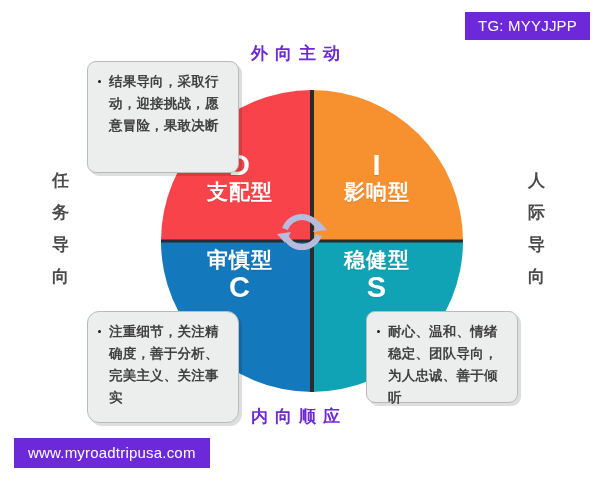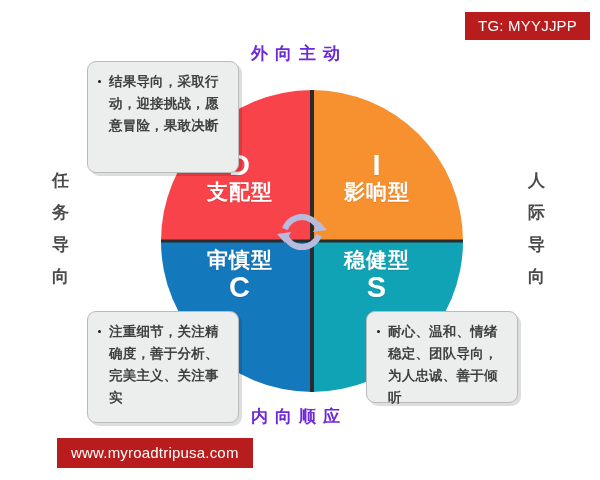--- a/index.html
+++ b/index.html
@@ -16,38 +16,37 @@
   #stage {
     position: relative;
     width: 600px;
     height: 480px;
     background: #ffffff;
   }
 
   
   .tag {
     position: absolute;
-    background: #b91c1c;
+    background: #6d28d9;
     color: #ffffff;
     font-family: "Liberation Sans", "DejaVu Sans", sans-serif;
     white-space: nowrap;
     letter-spacing: 0.2px;
   }
   #tag-top {
     right: 10px;
     top: 12px;
     font-size: 15px;
     padding: 5px 13px 6px 13px;
   }
   #tag-bottom {
     left: 14px;
     bottom: 12px;
     font-size: 15px;
     padding: 6px 14px 7px 14px;
-    margin-left: 43px;
   }
 
   
   #wheel {
     position: absolute;
     left: 161px;
     top: 90px;
     width: 302px;
     height: 302px;
   }
@@ -146,21 +145,21 @@
     position: absolute;
     left: 1px;
     top: 9px;
     width: 3px;
     height: 3px;
     border-radius: 50%;
     background: #1d1d1d;
   }
   #box-tl { left: 87px; top: 61px;  width: 152px; height: 112px; }
   #box-tr { left: 366px; top: 61px; width: 152px; height: 112px; }
-  #box-bl { left: 87px; top: 311px; width: 152px; height: 112px; }
+  #box-bl { left: 87px; top: 311px; width: 152px; height: 112px; border-radius: 12px; }
   #box-br { left: 366px; top: 311px; width: 152px; height: 92px; }
 
   
   #recycle-icon {
     position: absolute;
     left: 277px;
     top: 204px;
     width: 50px;
     height: 56px;
     pointer-events: none;

